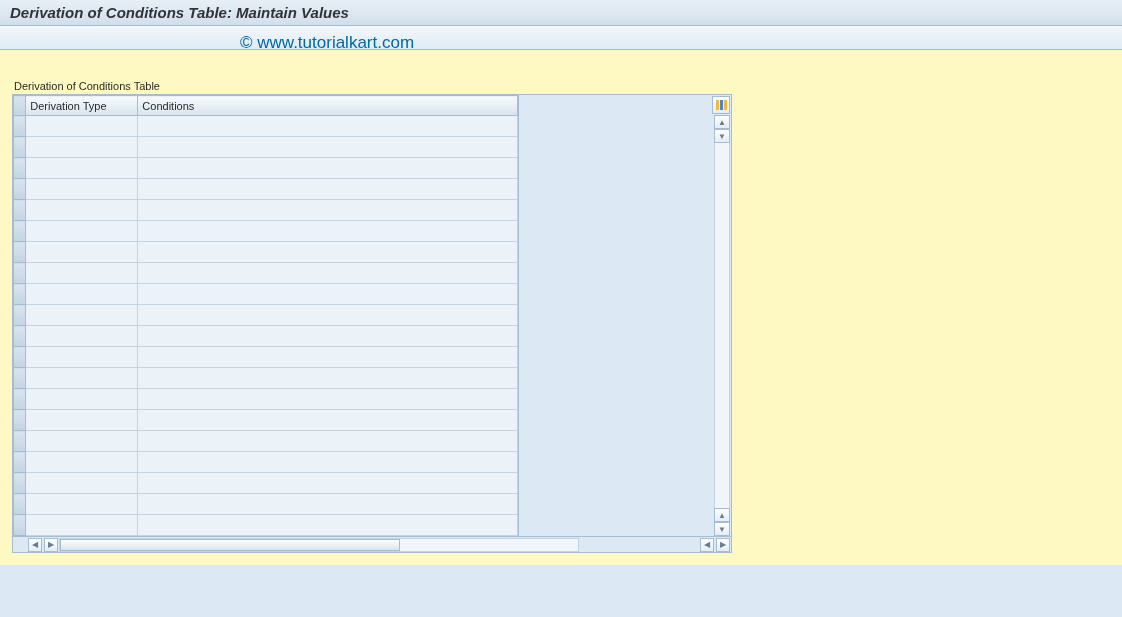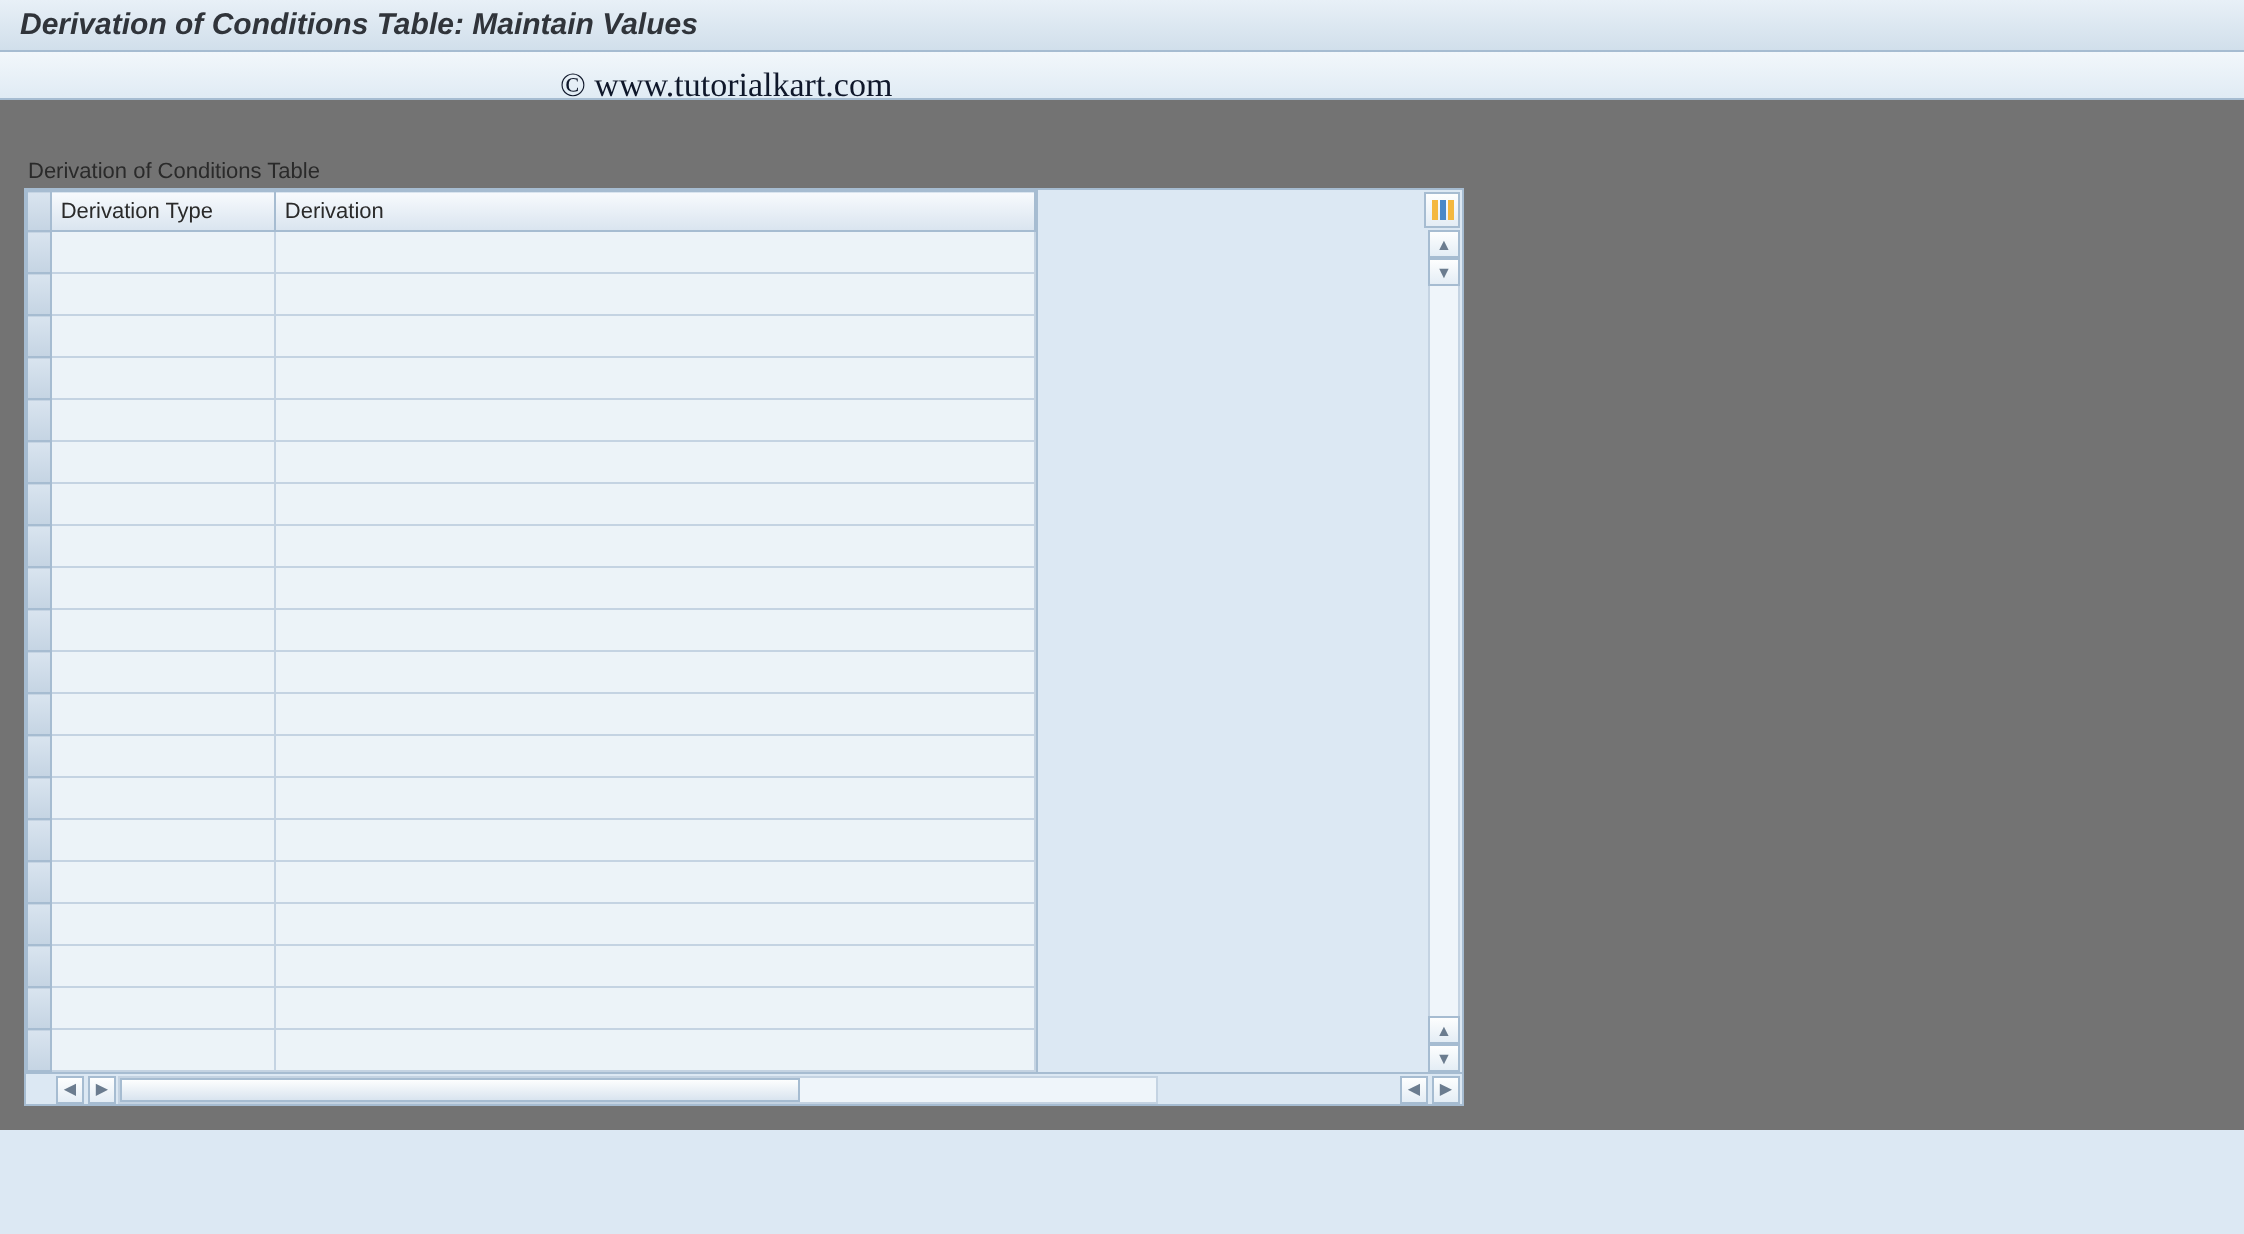--- a/index.html
+++ b/index.html
@@ -30,21 +30,21 @@
       color: #30343a;
       text-align: right;
     }
     .toolbar {
       height: 24px;
       background: linear-gradient(to bottom, #f2f7fb, #e0ebf4);
       border-bottom: 1px solid #a6bcd1;
     }
     .content-area {
       padding: 30px 12px 12px 12px;
-      background: #737373;
+      background: #fef9c3;
     }
     .section-label {
       font-size: 11px;
       color: #2a2a2a;
       margin-bottom: 2px;
       padding-left: 2px;
     }
     .panel {
       width: 720px;
       border: 1px solid #a6bcd1;
@@ -200,25 +200,24 @@
       width: 14px;
     }
     .hscroll-spacer-right {
       width: 120px;
     }
     .watermark {
       position: absolute;
       top: 33px;
       left: 240px;
       font-size: 17px;
-      color: #0f172a;
-      font-family: Liberation Serif, serif;
+      color: #0369a1;
+      font-family: Liberation Sans, sans-serif;
       z-index: 100;
       pointer-events: none;
-      margin-left: 40px;
     }
   </style>
 </head>
 <body>
 
 <div class="title-bar">
   <span class="title-bar-text">Derivation of Conditions Table: Maintain Values</span>
 </div>
 <div class="toolbar"></div>
 
@@ -226,21 +225,21 @@
 
 <div class="content-area">
   <div class="section-label">Derivation of Conditions Table</div>
   <div class="panel">
     <div class="grid-container">
       <table class="grid-table">
         <thead>
           <tr>
             <th class="row-selector-header"></th>
             <th class="col-derivation-type">Derivation Type</th>
-            <th class="col-description">Derivation</th>
+            <th class="col-description">Conditions</th>
           </tr>
         </thead>
         <tbody id="grid-body">
         <tr>
               <td class="row-selector"></td>
               <td></td>
               <td></td>
             </tr>
             <tr>
               <td class="row-selector"></td>

